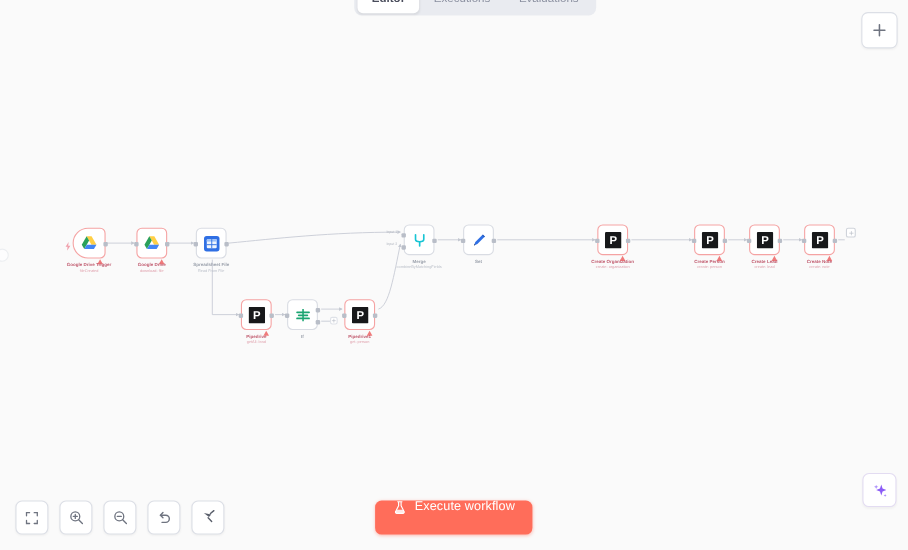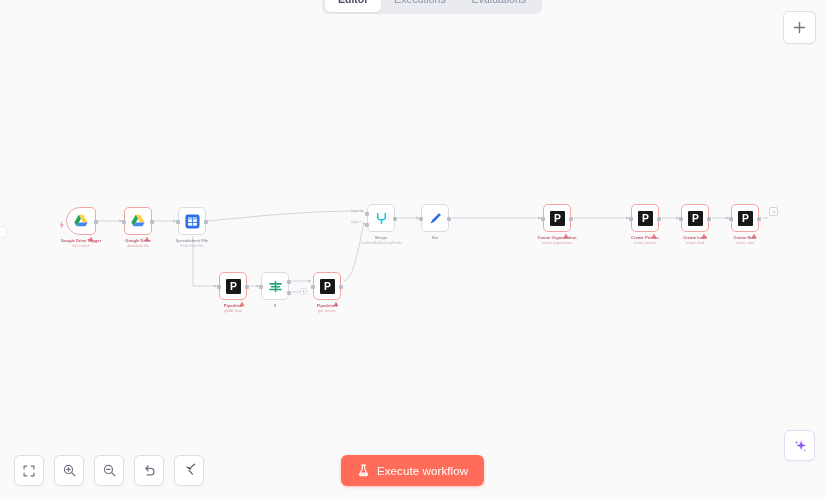--- a/index.html
+++ b/index.html
@@ -45,21 +45,21 @@
   
   #toolbar { position: absolute; left: 14px; top: 455px; display: flex; gap: 10px; }
   #toolbar .sqbtn { position: relative; width: 30px; height: 31px; }
 
   
   #execute-btn {
     position: absolute; left: 341px; top: 455px;
     height: 31px;
     background: #ff6d5a;
     border-radius: 6px;
-    display: flex; align-items: center; justify-content: center;
+    display: flex; justify-content: center;
     gap: 7px;
     padding: 0 16px;
     color: #fff;
     font-size: 11.5px;
     box-shadow: 0 1px 3px rgba(255,109,90,.4);
     cursor: pointer;
   }
   #execute-btn .lbl { letter-spacing: .1px; }
 
   

